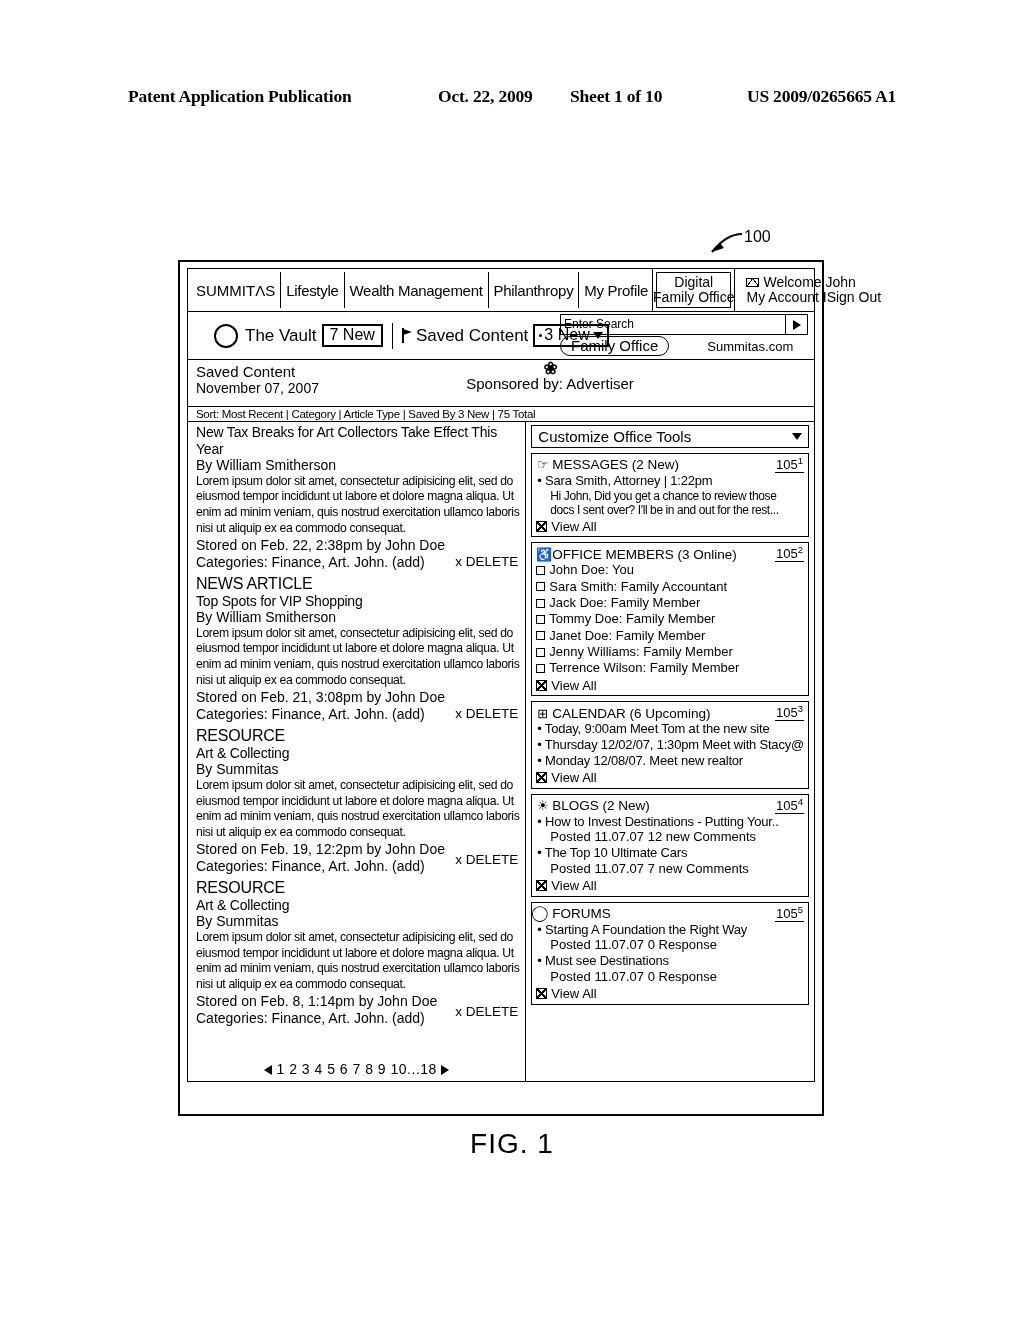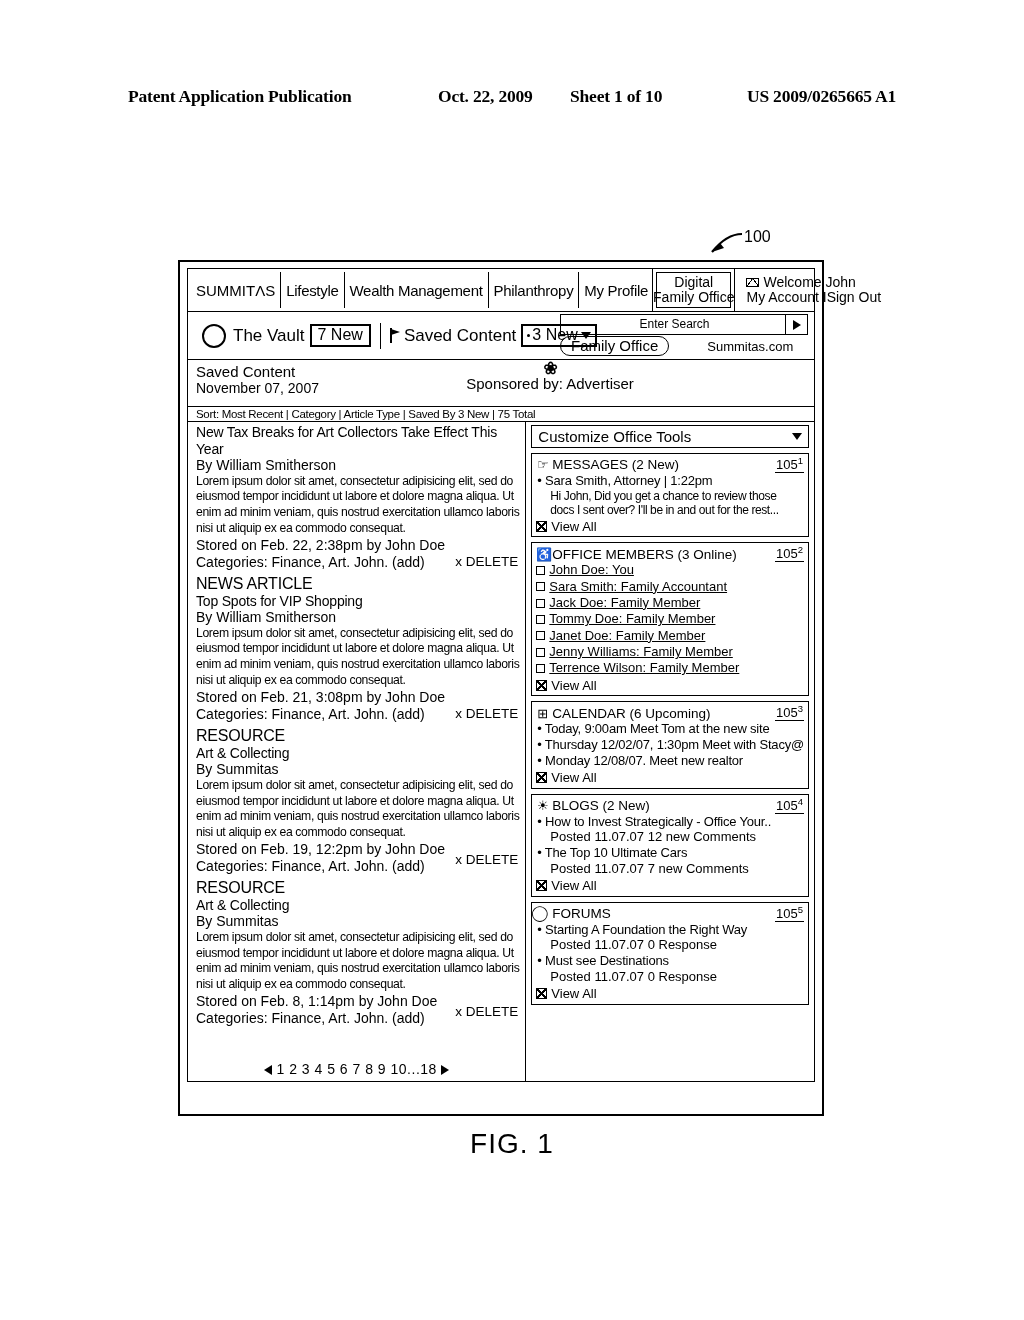--- a/index.html
+++ b/index.html
@@ -143,23 +143,22 @@
   }
 
   
   .vault-bar {
     border: 1.6px solid #000;
     border-top: none;
     height: 48px;
     box-sizing: border-box;
     display: flex;
     align-items: center;
-    padding-left: 14px;
-    position: relative;
-    text-align: center;
+    padding-left: 26px;
+    position: relative;
   }
   .vault-circle {
     width: 20px; height: 20px;
     border: 2px solid #000;
     border-radius: 50%;
     margin-right: 7px;
     flex: none;
   }
   .vault-label { font-size: 17px; margin-right: 5px; white-space: nowrap; }
   .box-badge {
@@ -445,21 +444,20 @@
     letter-spacing: -0.4px;
     padding-left: 14px;
     white-space: nowrap;
   }
   .chk-line {
     font-size: 13px;
     line-height: 1.26;
     display: flex;
     align-items: center;
     white-space: nowrap;
-    text-decoration: underline;
   }
   .chk-box {
     width: 9px; height: 9px;
     border: 1.3px solid #000;
     margin-right: 4px;
     flex: none;
     box-sizing: border-box;
   }
   .view-all {
     font-size: 13px;
@@ -726,21 +724,21 @@
       </div>
 
       <div class="panel">
         <div class="panel-head">
           <span class="panel-head-left">
             <span class="panel-icon">☀</span>
             <span>BLOGS (2 New)</span>
           </span>
           <span class="panel-ref"><span>105</span><sup>4</sup></span>
         </div>
-        <div class="bullet-line">• <span>How to Invest Strategically - Office Your..</span></div>
+        <div class="bullet-line">• <span>How to Invest Destinations - Putting Your..</span></div>
         <div class="sub-line">Posted 11.07.07  12 new Comments</div>
         <div class="bullet-line">• <span>The Top 10 Ultimate Cars</span></div>
         <div class="sub-line">Posted 11.07.07  7 new Comments</div>
         <div class="view-all">
           <span class="va-icon"></span>
           <span>View All</span>
         </div>
       </div>
 
       <div class="panel">

